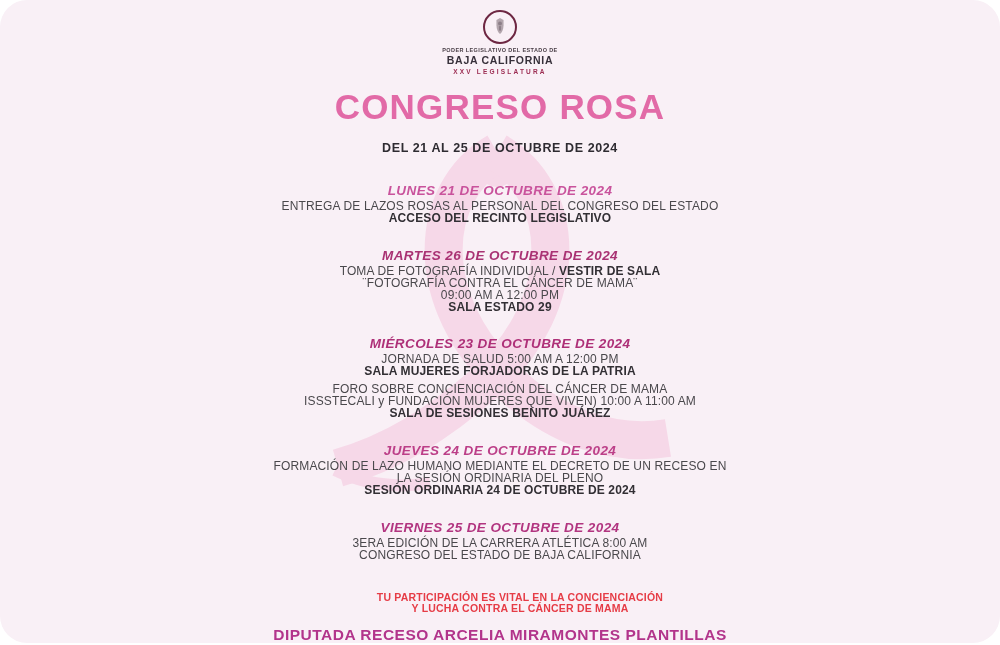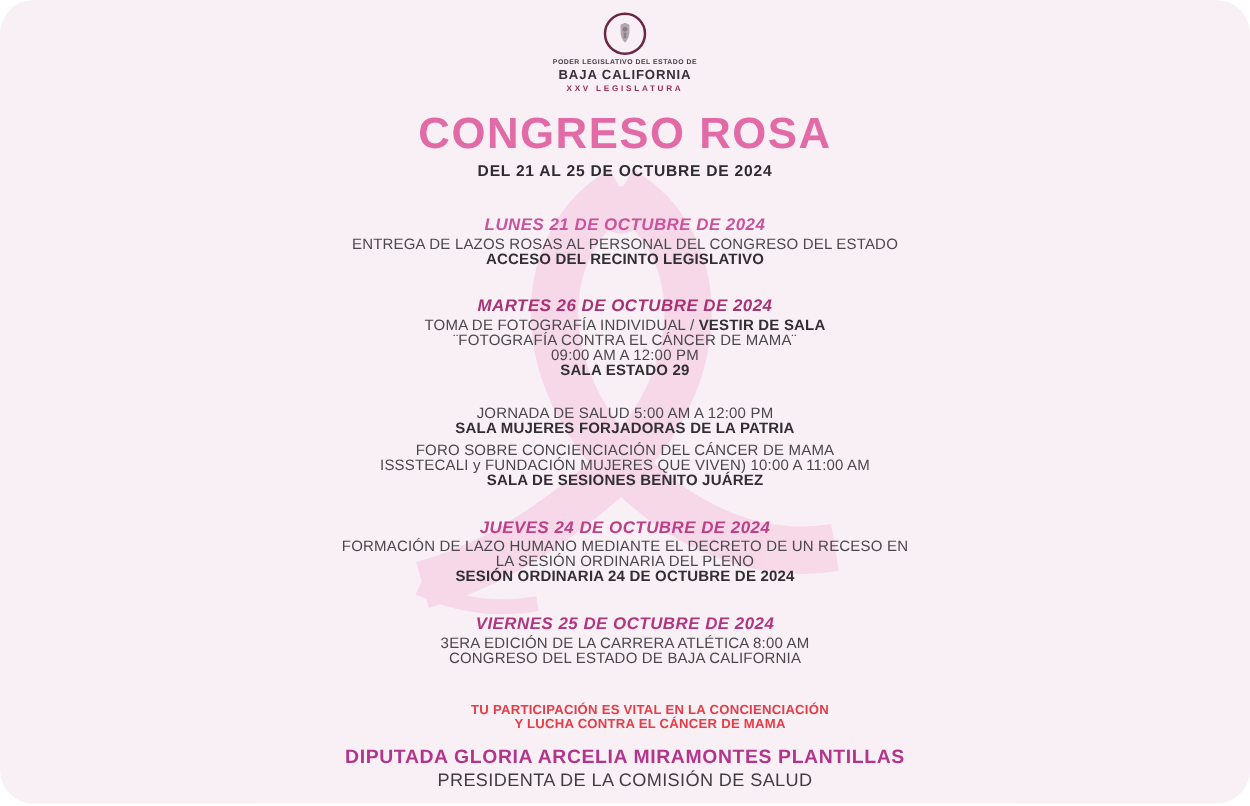--- a/index.html
+++ b/index.html
@@ -20,21 +20,21 @@
                border-radius:50%; margin:0 auto 3px auto;
                display:flex; align-items:center; justify-content:center;}
   .logo-line1{font-size:5.5px; font-weight:bold; letter-spacing:0.4px; color:#473c44;}
   .logo-line2{font-size:10.5px; font-weight:800; letter-spacing:0.7px;
               color:var(--logo-dark); margin-top:1px;}
   .logo-line3{font-size:6.5px; font-weight:bold; letter-spacing:2.2px;
               color:var(--logo-legislatura); margin-top:2px;}
 
   .title{margin-top:12px; font-size:35px; font-weight:800; letter-spacing:1.2px;
          color:var(--title-pink);}
-  .subtitle{margin-top:3px; font-size:12.5px; font-weight:bold; letter-spacing:0.6px;
+  .subtitle{margin-top:14px; font-size:12.5px; font-weight:bold; letter-spacing:0.6px;
             color:var(--subtitle-dark);}
 
   .schedule{margin-top:28px;}
   .day{margin-bottom:23px;}
   .day-heading{font-size:13.5px; font-weight:800; letter-spacing:0.4px; margin-bottom:3px;font-style:italic;}
   .day-line{font-size:12px; line-height:11.9px; letter-spacing:0.15px; color:var(--body-text);}
   .day-line .seg-bold{font-weight:bold; color:var(--body-strong);}
   .gap-before{margin-top:6px;}
 
   .red-note{margin-top:30px; font-size:10.5px; font-weight:bold; letter-spacing:0.2px;
@@ -82,20 +82,21 @@
           <div class="day-line"><span class="seg seg-bold">ACCESO DEL RECINTO LEGISLATIVO</span></div>
         </section>
         <section class="day">
           <h2 class="day-heading" style="color: rgb(169, 50, 115);">MARTES 26 DE OCTUBRE DE 2024</h2>
           <div class="day-line"><span class="seg">TOMA DE FOTOGRAFÍA INDIVIDUAL / </span><span class="seg seg-bold">VESTIR DE SALA</span></div>
           <div class="day-line"><span class="seg">¨FOTOGRAFÍA CONTRA EL CÁNCER DE MAMA¨</span></div>
           <div class="day-line"><span class="seg">09:00 AM A 12:00 PM</span></div>
           <div class="day-line"><span class="seg seg-bold">SALA ESTADO 29</span></div>
         </section>
         <section class="day">
+          <h2 class="day-heading" style="color: rgb(174, 48, 120);">MIÉRCOLES 23 DE OCTUBRE DE 2024</h2>
           <div class="day-line"><span class="seg">JORNADA DE SALUD 5:00 AM A 12:00 PM</span></div>
           <div class="day-line"><span class="seg seg-bold">SALA MUJERES FORJADORAS DE LA PATRIA</span></div>
           <div class="day-line gap-before"><span class="seg">FORO SOBRE CONCIENCIACIÓN DEL CÁNCER DE MAMA</span></div>
           <div class="day-line"><span class="seg">ISSSTECALI  y FUNDACIÓN MUJERES QUE VIVEN)  10:00 A 11:00 AM</span></div>
           <div class="day-line"><span class="seg seg-bold">SALA DE SESIONES BENITO JUÁREZ</span></div>
         </section>
         <section class="day">
           <h2 class="day-heading" style="color: rgb(188, 63, 136);">JUEVES 24 DE OCTUBRE DE 2024</h2>
           <div class="day-line"><span class="seg">FORMACIÓN DE LAZO HUMANO MEDIANTE EL DECRETO DE UN RECESO EN</span></div>
           <div class="day-line"><span class="seg">LA SESIÓN ORDINARIA DEL PLENO</span></div>
@@ -106,18 +107,18 @@
           <div class="day-line"><span class="seg">3ERA EDICIÓN DE LA CARRERA ATLÉTICA 8:00 AM</span></div>
           <div class="day-line"><span class="seg">CONGRESO DEL ESTADO DE BAJA CALIFORNIA</span></div>
         </section>
       </main>
 
     <footer>
       <div class="red-note">
         <div>TU PARTICIPACIÓN ES VITAL EN LA CONCIENCIACIÓN</div>
         <div>Y LUCHA CONTRA EL CÁNCER DE MAMA</div>
       </div>
-      <div class="deputy">DIPUTADA GLORIA ARCELIA MIRAMONTES PLANTILLAS</div>
+      <div class="deputy">DIPUTADA RECESO ARCELIA MIRAMONTES PLANTILLAS</div>
       <div class="deputy-role">PRESIDENTA DE LA COMISIÓN DE SALUD</div>
     </footer>
 
   </div>
 </div>
 
 </body></html>

